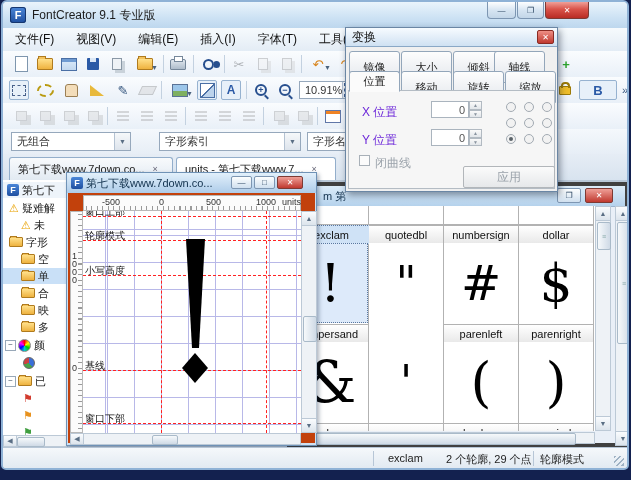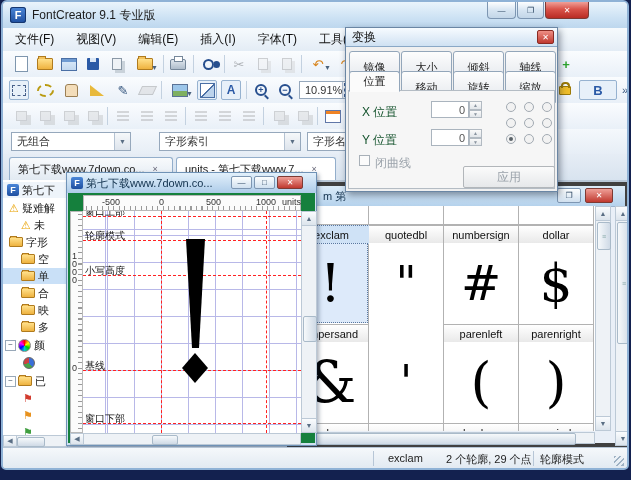--- a/index.html
+++ b/index.html
@@ -114,21 +114,21 @@
   .vscroll{position:absolute;width:16px;background:#eef2f6;border:1px solid #bcc9d6;box-sizing:border-box;}
   .vbtn{width:100%;height:13px;background:linear-gradient(#fafcfe,#dce4ec);border-bottom:1px solid #bcc9d6;
       font-size:7px;color:#5a6e84;display:flex;align-items:center;justify-content:center;}
   .vthumb{position:absolute;left:1px;width:12px;background:linear-gradient(90deg,#f6f9fb,#cfdae6);border:1px solid #a9bac9;border-radius:2px;
       display:flex;align-items:center;justify-content:center;font-size:7px;color:#8aa;}
   
   .edwin{position:absolute;left:63px;top:-8px;width:251px;height:274px;border:1px solid #6f92b6;background:#cfe0f0;box-sizing:border-box;
       box-shadow:2px 2px 4px rgba(20,40,70,.35);}
   .edtitle{position:absolute;left:0;top:0;width:100%;height:20px;background:linear-gradient(#e2f0fb,#aecce9);display:flex;align-items:center;}
   .edtitle .et{font-size:11px;color:#10304c;white-space:nowrap;overflow:hidden;max-width:135px;}
-  .edbody{position:absolute;left:1px;top:20px;width:247px;height:250px;background:#15803d;}
+  .edbody{position:absolute;left:1px;top:20px;width:247px;height:250px;background:#c2410c;}
   .hruler{position:absolute;left:15px;top:2px;width:218px;height:16px;background:#fbfbfb;border:1px solid #b8b8b8;box-sizing:border-box;
       background-image:repeating-linear-gradient(90deg,#9a9a9a 0 1px,transparent 1px 5.5px);background-size:100% 4px;background-position:2px 100%;background-repeat:no-repeat;}
   .hruler span{position:absolute;top:1px;font-size:9px;color:#333;}
   .vruler{position:absolute;left:2px;top:18px;width:13px;height:222px;background:#fbfbfb;border:1px solid #b8b8b8;box-sizing:border-box;
       background-image:repeating-linear-gradient(#9a9a9a 0 1px,transparent 1px 5.5px);background-size:4px 100%;background-position:100% 2px;background-repeat:no-repeat;}
   .vruler span{position:absolute;left:1px;font-size:9px;color:#333;line-height:8px;}
   .canvas{position:absolute;left:15px;top:18px;width:218px;height:222px;background:#fff;overflow:hidden;
       background-image:repeating-linear-gradient(90deg,#b8b8e8 0 1px,transparent 1px 27px),
                        repeating-linear-gradient(#b8b8e8 0 1px,transparent 1px 27px);
       background-position:24px 24px;}
@@ -140,21 +140,21 @@
       box-shadow:2px 3px 7px rgba(10,25,45,.45);box-sizing:border-box;z-index:50;}
   .dlgtitle{position:absolute;left:0;top:0;width:100%;height:18px;background:linear-gradient(#f7fbff,#cfe1f2);
       border-bottom:1px solid #8aa8c6;display:flex;align-items:center;}
   .dlgtitle .dt{font-size:12px;color:#111;margin-left:6px;}
   .dlgclose{position:absolute;right:3px;top:2px;width:17px;height:14px;background:linear-gradient(#ef8f85,#c0392f);
       border:1px solid #8a2a22;border-radius:2px;color:#fff;font-size:8px;font-weight:bold;display:flex;align-items:center;justify-content:center;box-sizing:border-box;}
   .dtabbtn{position:absolute;width:51px;height:32px;border:1px solid #93a6ba;border-radius:3px 3px 0 0;
       background:linear-gradient(#fdfdfd,#e2e6ec);font-size:11px;color:#222;display:flex;align-items:center;justify-content:center;box-sizing:border-box;}
   .dtabbtn.active{background:#fbfbfb;height:21px;z-index:2;border-bottom:1px solid #fbfbfb;}
   .dlgpanel{position:absolute;left:2px;top:62px;width:207px;height:99px;border:1px solid #b4bcc4;background:#f6f6f6;box-sizing:border-box;}
-  .dlbl{position:absolute;font-size:12px;color:#14532d;}
+  .dlbl{position:absolute;font-size:12px;color:#6d28d9;}
   .spinbox{position:absolute;width:38px;height:17px;background:#fff;border:1px solid #aab4be;box-sizing:border-box;
       font-size:11px;color:#555;display:flex;align-items:center;justify-content:flex-end;padding-right:3px;}
   .spinarr{position:absolute;width:13px;height:17px;display:flex;flex-direction:column;}
   .spinarr div{flex:1;background:linear-gradient(#fafafa,#e2e6ea);border:1px solid #b2bac2;font-size:5px;color:#8a94a0;
       display:flex;align-items:center;justify-content:center;}
   .radio{position:absolute;width:10px;height:10px;border:1px solid #a2aab2;border-radius:50%;background:#f2f2f2;box-sizing:border-box;}
   .radio.on:after{content:"";position:absolute;left:2px;top:2px;width:4px;height:4px;border-radius:50%;background:#5a6268;}
   .chk{position:absolute;width:11px;height:11px;border:1px solid #a8b0b8;background:#fbfbfb;box-sizing:border-box;}
   .dlgbtn{position:absolute;width:90px;height:20px;border:1px solid #b2b6ba;border-radius:2px;
       background:linear-gradient(#fbfbfb,#e6e8ea);font-size:12px;color:#9aa2aa;display:flex;align-items:center;justify-content:center;}
@@ -561,21 +561,21 @@
 
   <div class="dialog">
     <div class="dlgtitle">
       <span class="dt">变换</span>
     </div>
     <div class="dlgclose">✕</div>
 
     <div class="dtabbtn" style="left:3px;top:23px">镜像</div>
     <div class="dtabbtn" style="left:55px;top:23px">大小</div>
     <div class="dtabbtn" style="left:107px;top:23px">倾斜</div>
-    <div class="dtabbtn" style="left:159px;top:23px">轴线</div>
+    <div class="dtabbtn" style="left:148px;top:23px">轴线</div>
     <div class="dtabbtn active" style="left:3px;top:43px">位置</div>
     <div class="dtabbtn" style="left:55px;top:43px">移动</div>
     <div class="dtabbtn" style="left:107px;top:43px">旋转</div>
     <div class="dtabbtn" style="left:159px;top:43px">缩放</div>
 
     <div class="dlgpanel"></div>
     <span class="dlbl" style="left:16px;top:76px">X 位置</span>
     <div class="spinbox" style="left:85px;top:73px">0</div>
     <div class="spinarr" style="left:123px;top:73px">
         <div>▲</div>

